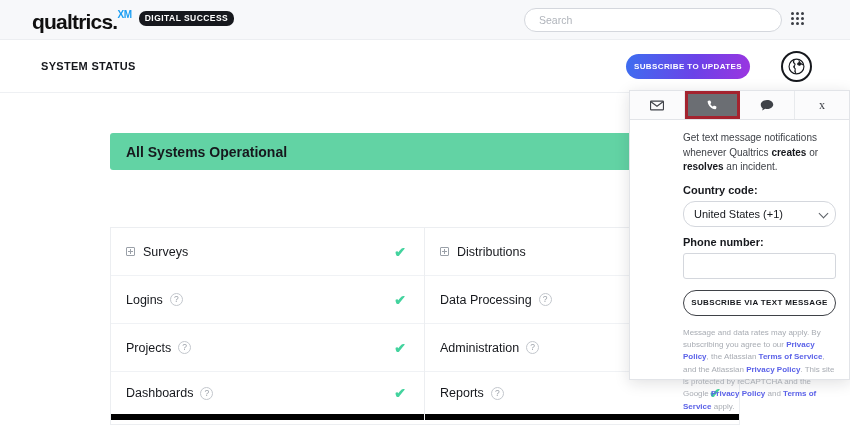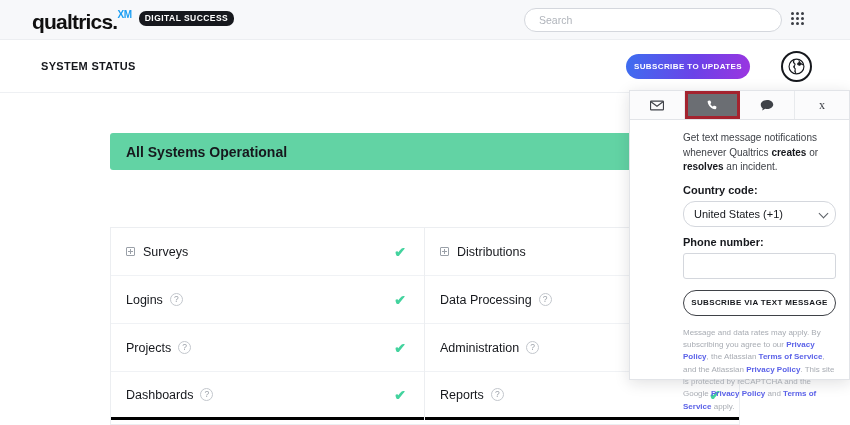--- a/index.html
+++ b/index.html
@@ -82,21 +82,21 @@
     border:1px solid #eceef1; border-top:1px solid #eceef1;
     background:#ffffff; overflow:hidden;
   }
   .comp-grid { display:flex; width:100%; }
   .comp-col { width:50%; }
   .comp-col.left { border-right:1px solid #eceef1; }
   .comp-row {
     height:48px; display:flex; align-items:center;
     border-bottom:1px solid #f0f2f5; padding:0 18px 0 15px;
   }
-  .comp-row:last-child { border-bottom:3px solid #000000; }
+  .comp-row:last-child { border-bottom:6px solid #000000; }
   .comp-name {
     font-size:12.5px; color:#16181d; font-weight:400; display:flex; align-items:center;
   }
   .expand-ico {
     display:inline-block; width:9px; height:9px; border:1px solid #9aa0a8;
     position:relative; margin-right:8px; border-radius:1px;
   }
   .expand-ico:before, .expand-ico:after {
     content:""; position:absolute; background:#9aa0a8;
   }

